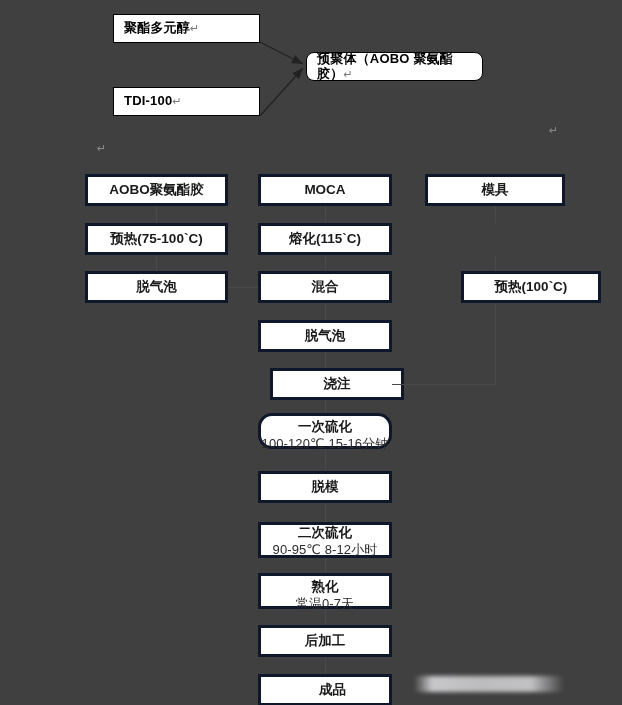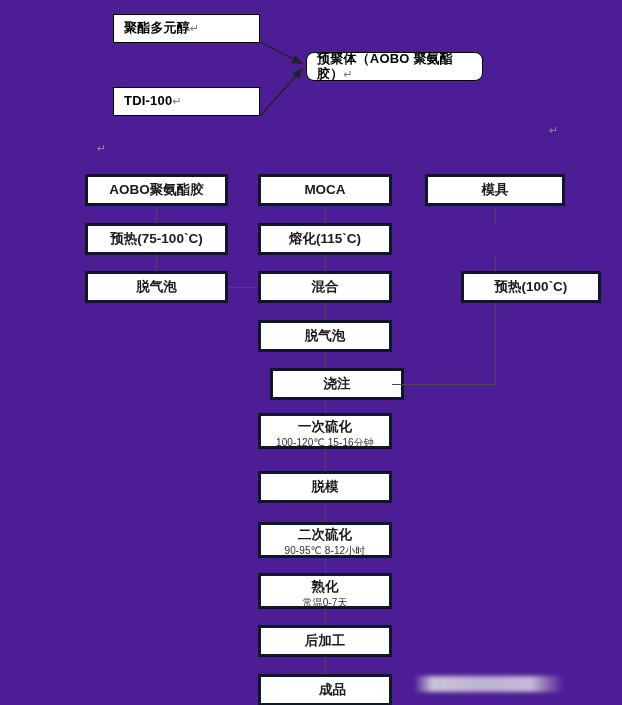--- a/index.html
+++ b/index.html
@@ -9,21 +9,21 @@
     background: #ffffff;
   }
   body {
     font-family: "Liberation Sans", "DejaVu Sans", sans-serif;
     color: #000000;
   }
   #page {
     position: relative;
     width: 622px;
     height: 705px;
-    background: #4c1d95;
+    background: #404040;
     overflow: hidden;
   }
 
   
   .box {
     position: absolute;
     box-sizing: border-box;
     background: #ffffff;
     display: flex;
     flex-direction: column;
@@ -55,21 +55,21 @@
     border: 3px solid #0f172a;
     font-size: 13.5px;
     font-weight: bold;
     color: #1a1a1a;
   }
   .box.flow .main {
     display: block;
   }
   .box.flow .sub {
     display: block;
-    font-size: 10px;
+    font-size: 13px;
     font-weight: normal;
     color: #2b2b2b;
     margin-top: 2px;
     letter-spacing: 0.1px;
   }
   .box.flow.with-sub { justify-content: flex-start; padding-top: 3px; }
 
   
   .vline {
     position: absolute;
@@ -190,21 +190,21 @@
   <div class="box flow" style="left:258px; top:320px; width:134px; height:32px;">
     <span class="main">脱气泡</span>
   </div>
   <div class="vline" style="left:325px; top:352px; height:16px;"></div>
 
   <div class="box flow" style="left:258px; top:368px; width:134px; height:32px;margin-left:12px;">
     <span class="main">浇注</span>
   </div>
   <div class="vline" style="left:325px; top:400px; height:13px;"></div>
 
-  <div class="box flow with-sub" style="left:258px; top:413px; width:134px; height:36px;">
+  <div class="box flow with-sub" style="left:258px; top:413px; width:134px; height:36px;border-radius:14px;">
     <span class="main">一次硫化</span>
     <span class="sub">100-120℃  15-16分钟</span>
   </div>
   <div class="vline" style="left:325px; top:449px; height:22px;"></div>
 
   <div class="box flow" style="left:258px; top:471px; width:134px; height:32px;">
     <span class="main">脱模</span>
   </div>
   <div class="vline" style="left:325px; top:503px; height:20px;"></div>
 

